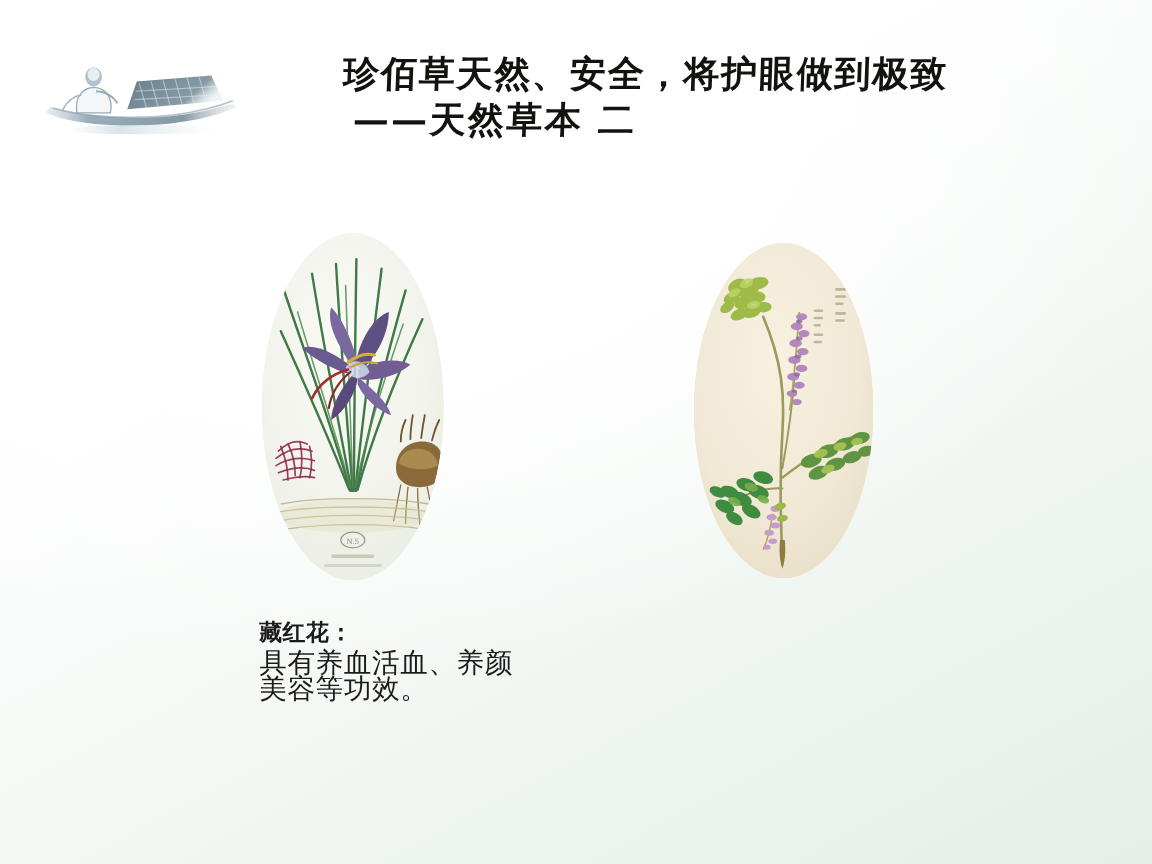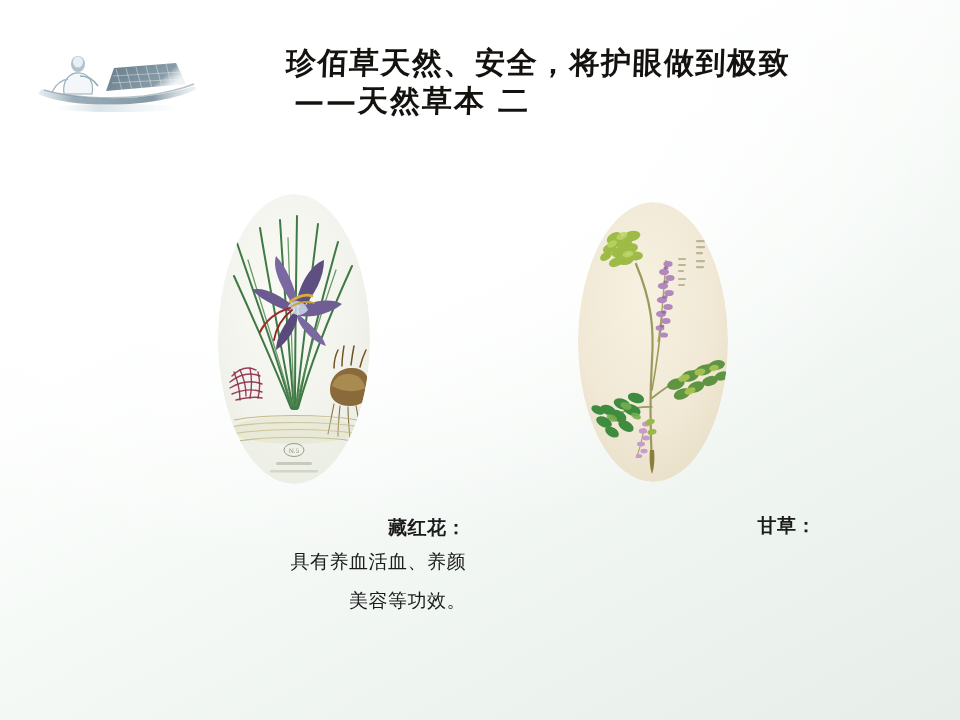--- a/index.html
+++ b/index.html
@@ -77,32 +77,31 @@
     top: 202px;
     width: 150px;
     height: 280px;
   }
 
   
   .caption {
     position: absolute;
     font-family: Liberation Serif, serif;
     color: #1b1b1b;
-    text-align: right;
   }
   .caption .cap-title {
     font-size: 19px;
     font-weight: 700;
     line-height: 28px;
     letter-spacing: 0.5px;
   }
   .caption .cap-body {
-    font-size: 19px;
+    font-size: 23px;
     font-weight: 400;
-    line-height: 39px;
+    line-height: 22px;
     letter-spacing: 0.5px;
     white-space: pre-line;
   }
   #caption-saffron {
     left: 216px;
     top: 514px;
     width: 250px;
   }
   #caption-licorice {
     left: 566px;
@@ -395,16 +394,15 @@
     </svg>
   </div>
 
   <div class="caption" id="caption-saffron">
     <div class="cap-title">藏红花：</div>
     <div class="cap-body">具有养血活血、养颜
 美容等功效。</div>
   </div>
 
   <div class="caption" id="caption-licorice">
-    <div class="cap-title">甘草：</div>
   </div>
 
 </div>
 
 </body></html>

